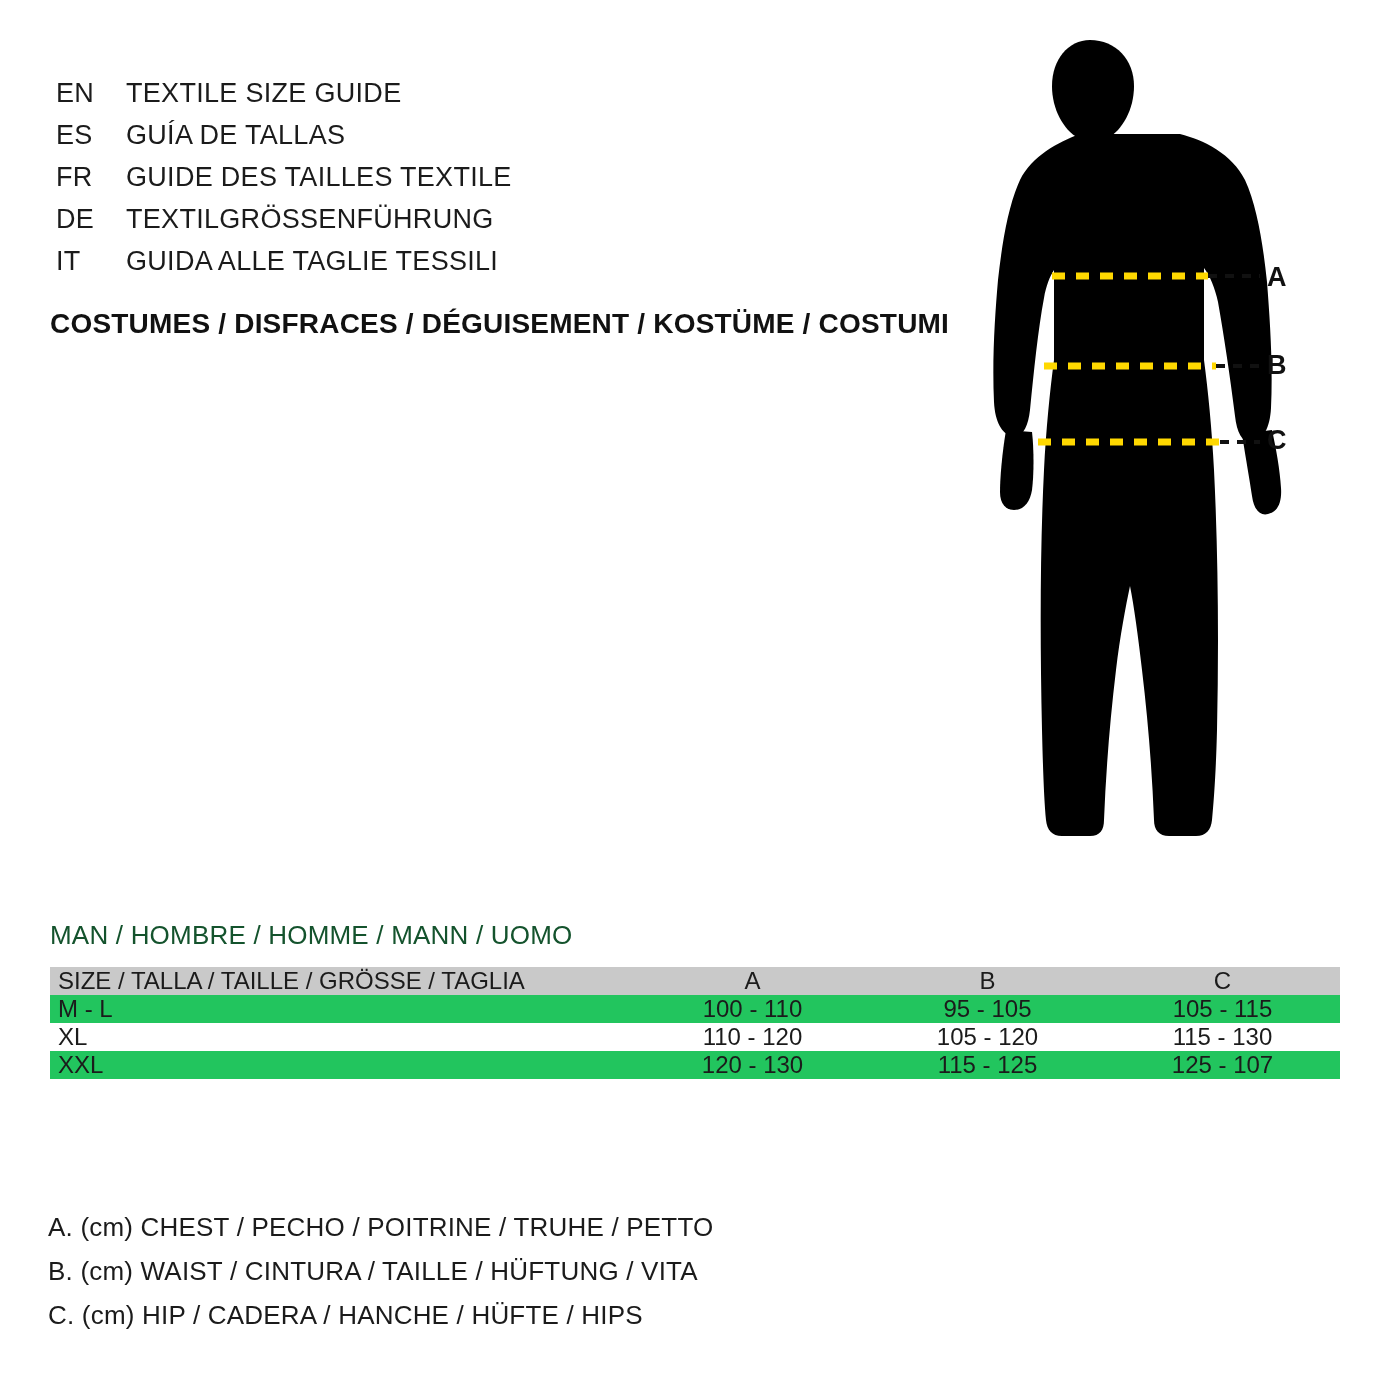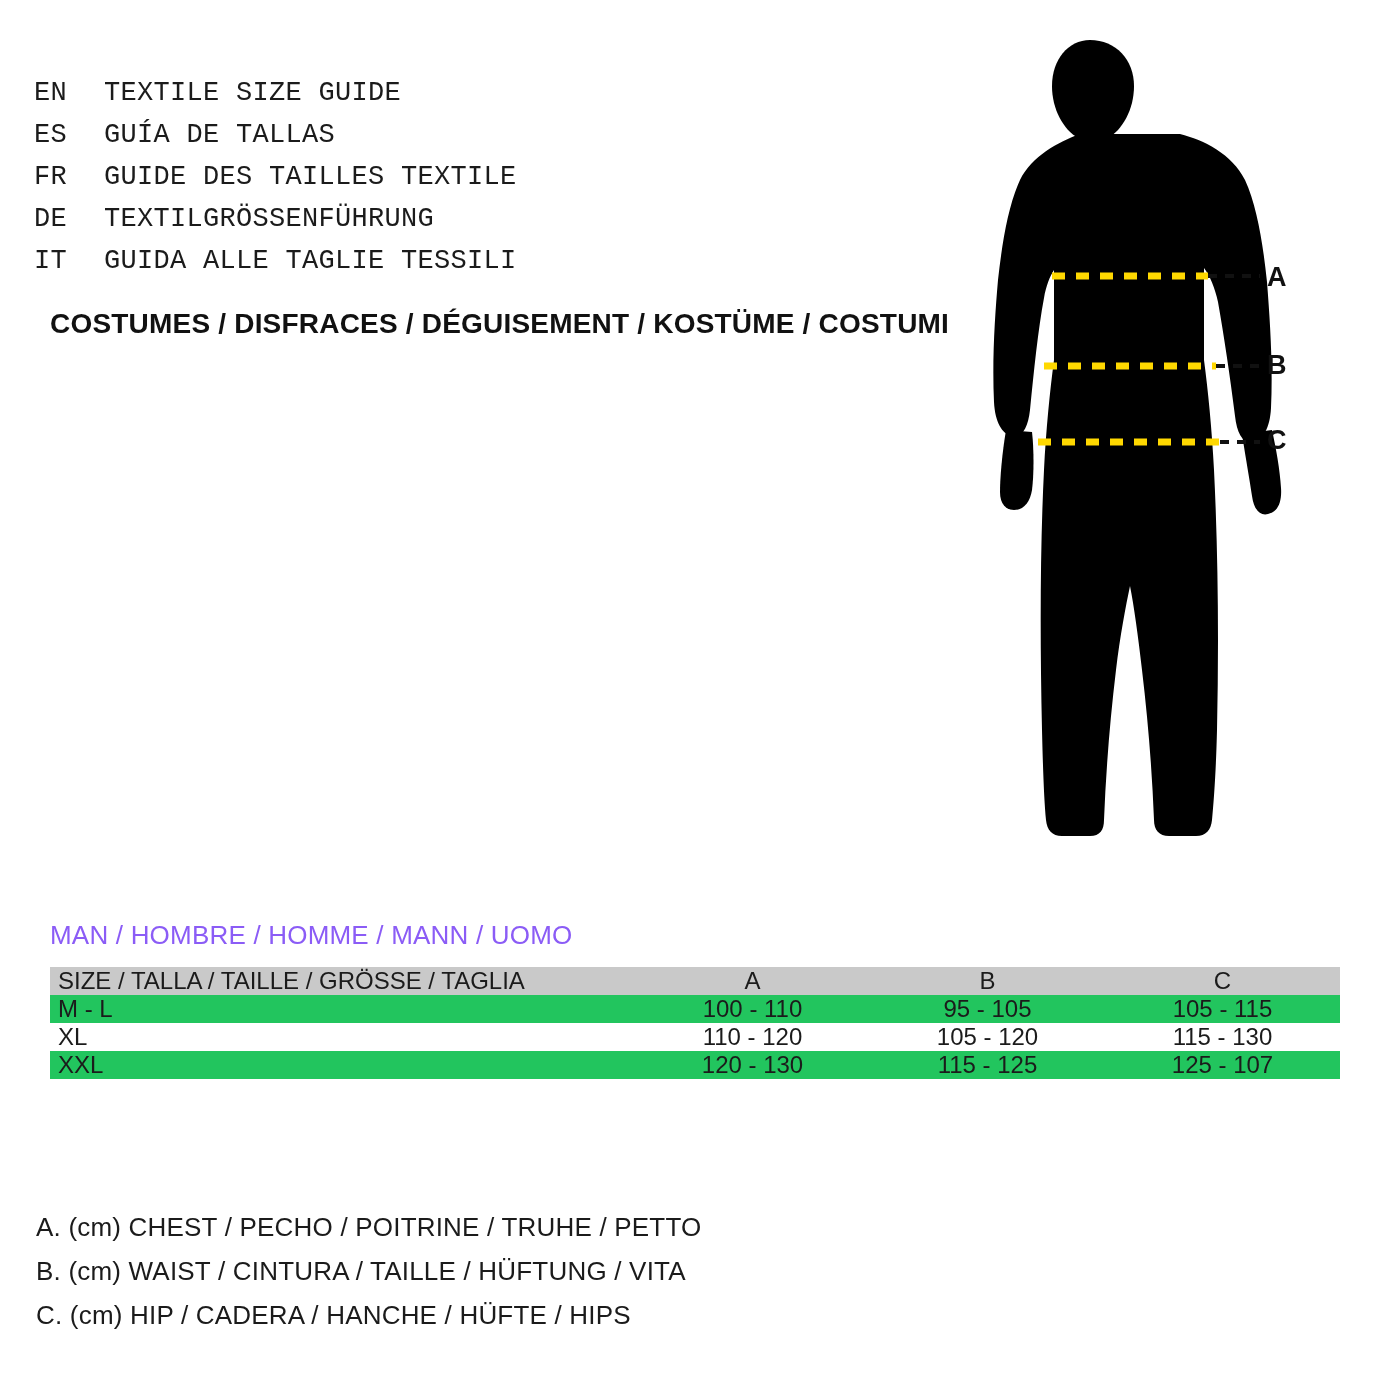--- a/index.html
+++ b/index.html
@@ -12,24 +12,23 @@
     height: 1400px;
     font-family: "Liberation Sans", sans-serif;
     color: #1a1a1a;
     position: relative;
     overflow: hidden;
   }
 
   
   .lang-block {
     position: absolute;
-    left: 34px;
+    left: 56px;
     top: 72px;
     width: 880px;
-    font-family: Liberation Mono, monospace;
   }
   .lang-row {
     display: flex;
     align-items: baseline;
     font-size: 27px;
     letter-spacing: 0.3px;
     line-height: 42px;
     color: #1b1b1b;
   }
   .lang-code {
@@ -72,21 +71,21 @@
   
   .table-section {
     position: absolute;
     left: 50px;
     top: 920px;
     width: 1290px;
   }
   .table-caption {
     font-size: 26px;
     letter-spacing: 0.2px;
-    color: #8b5cf6;
+    color: #14532d;
     margin-bottom: 16px;
   }
   table.size-table {
     border-collapse: collapse;
     width: 1290px;
     table-layout: fixed;
   }
   table.size-table th,
   table.size-table td {
     font-size: 24px;
@@ -102,21 +101,21 @@
   .row-plain { background: #ffffff; }
   .cell-label {
     text-align: left;
     padding-left: 8px !important;
   }
   .cell-val { text-align: center; }
 
   
   .legend {
     position: absolute;
-    left: 36px;
+    left: 48px;
     top: 1205px;
     width: 1000px;
   }
   .legend-line {
     font-size: 26px;
     line-height: 44px;
     letter-spacing: 0.2px;
     color: #1b1b1b;
   }
 </style>

